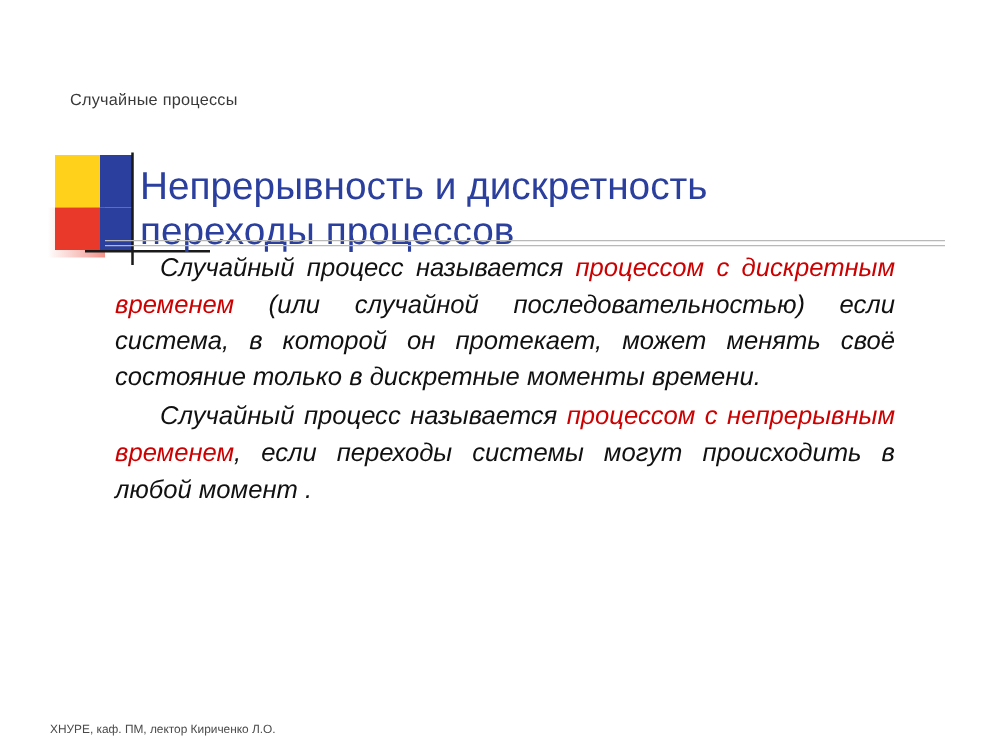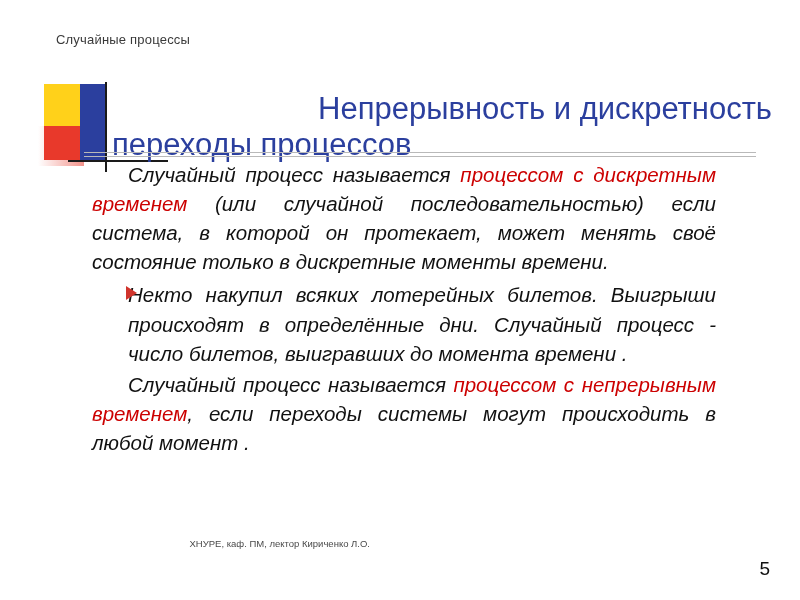--- a/index.html
+++ b/index.html
@@ -12,20 +12,21 @@
     background: #ffffff;
     font-family: "Liberation Sans", sans-serif;
     overflow: hidden;
     position: relative;
   }
   .slide {
     position: absolute;
     inset: 0;
     width: 800px;
     height: 476px;
+    margin-top: 40px;
   }
 
   
   .kicker {
     position: absolute;
     left: 56px;
     top: 32px;
     font-size: 13px;
     color: #3a3a3a;
     letter-spacing: 0.2px;
@@ -100,21 +101,21 @@
   .title {
     position: absolute;
     left: 112px;
     top: 70px;
     width: 660px;
     font-size: 31px;
     line-height: 1.16;
     color: #2b3f9e;
     font-weight: normal;
   }
-  .title .l1 { display: block; text-align: right; }
+  .title .l1 { display: block; text-align: left; }
   .title .l2 { display: block; text-align: left; }
 
   
   .rule {
     position: absolute;
     left: 84px;
     width: 672px;
     height: 1px;
     background: #b9b9b9;
   }
@@ -160,21 +161,21 @@
   
   .footer {
     position: absolute;
     left: 40px;
     top: 536px;
     width: 330px;
     font-size: 9.5px;
     line-height: 1.62;
     color: #4a4a4a;
   }
-  .footer div { white-space: nowrap; text-align: right; }
+  .footer div { white-space: nowrap; }
   .page-num {
     position: absolute;
     right: 30px;
     top: 558px;
     font-size: 19px;
     color: #111111;
   }
 </style>
 </head>
 <body>
@@ -196,21 +197,20 @@
   <h1 class="title">
     <span class="l1">Непрерывность и дискретность</span>
     <span class="l2">переходы процессов</span>
   </h1>
 
   <div class="rule r1"></div>
   <div class="rule r2"></div>
 
   <div class="body" id="body-text">
       <p class="para"><span>Случайный процесс называется </span><span class="hl">процессом с дискретным временем</span><span> (или случайной последовательностью) если система, в которой он протекает, может менять своё состояние только в дискретные моменты времени.</span></p>
-      <p class="para bullet"><span class="bullet-mark"></span><span>Некто накупил всяких лотерейных билетов. Выигрыши происходят в определённые дни. Случайный процесс  -  число билетов, выигравших до момента времени  .</span></p>
       <p class="para"><span>Случайный процесс называется </span><span class="hl">процессом с непрерывным временем</span><span>, если переходы системы могут происходить в любой момент  .</span></p>
     </div>
 
   <div class="footer">
     <div>ХНУРЕ, каф. ПМ, лектор  Кириченко Л.О.</div>
   </div>
 
   <div class="page-num">5</div>
 
 </div>

